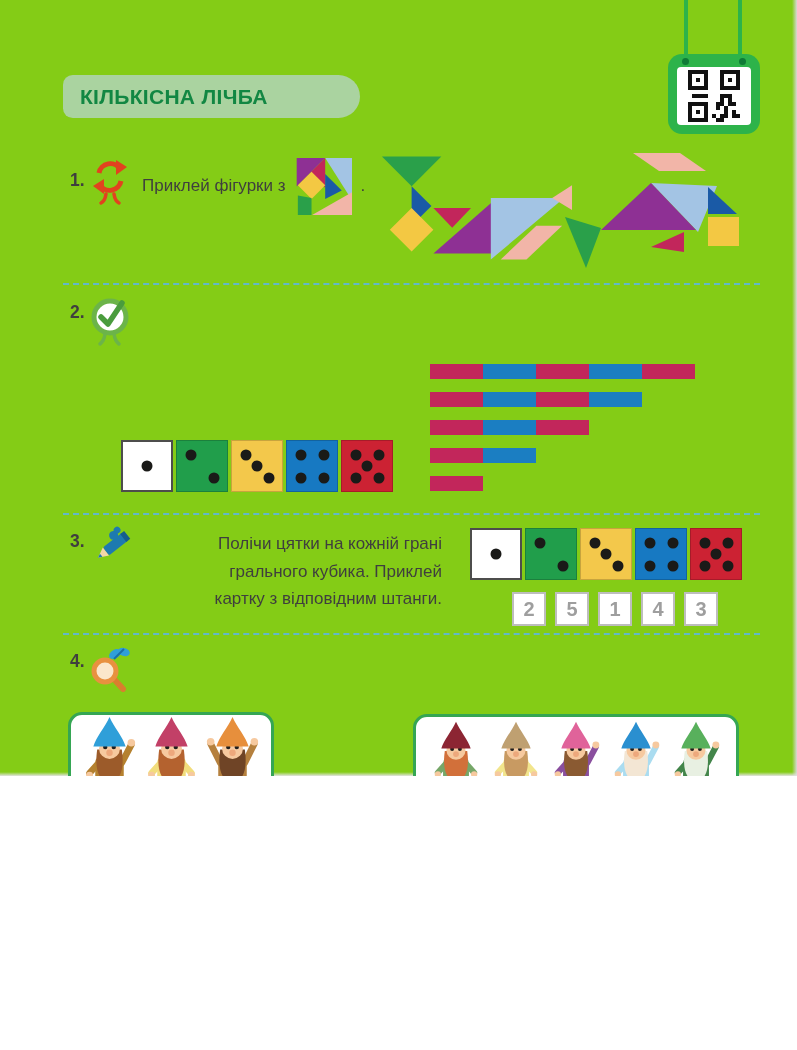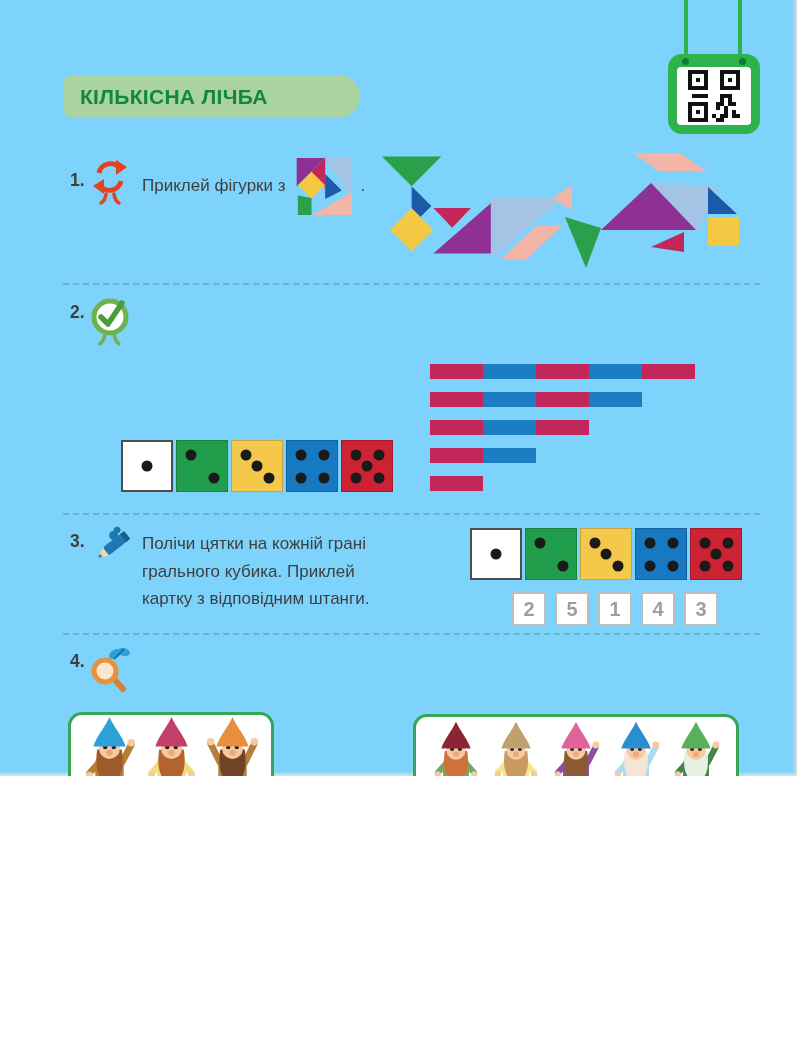--- a/index.html
+++ b/index.html
@@ -1,36 +1,36 @@
 <!DOCTYPE html>
 <html><head>
 <meta charset="utf-8">
 <style>
   html,body{margin:0;padding:0;background:#ffffff;}
-  .page{position:relative;width:797px;height:776px;background:#7dd3fc;overflow:hidden;
+  .page{position:relative;width:797px;height:776px;background:#84cc16;overflow:hidden;
         font-family:"Liberation Sans",sans-serif;color:#3f3f3e;}
   .page-edge-r{position:absolute;right:0;top:0;width:5px;height:100%;
         background:linear-gradient(to left,#d9d9d9,rgba(255,255,255,0));}
   .page-edge-b{position:absolute;left:0;bottom:0;width:100%;height:4px;
         background:linear-gradient(to top,#e3e3e3,rgba(255,255,255,0));}
 
   
   .hang{position:absolute;top:0;width:4px;height:60px;background:#2db34a;}
   .qr-tag{position:absolute;left:668px;top:54px;width:92px;height:80px;background:#2db34a;border-radius:14px;}
   .qr-hole{position:absolute;top:4px;width:7px;height:7px;border-radius:50%;background:#0f7b36;}
   .qr-white{position:absolute;left:9px;top:13px;width:74px;height:58px;background:#ffffff;border-radius:4px;}
   .header-pill{position:absolute;left:63px;top:75px;width:297px;height:43px;background:#aad3a0;
         border-radius:10px 22px 22px 10px;display:flex;align-items:center;padding-left:17px;box-sizing:border-box;}
   .header-pill span{font-size:21px;font-weight:bold;color:#128743;letter-spacing:.3px;}
 
   
   .task-num{position:absolute;font-weight:bold;font-size:17.5px;color:#3f3f3e;}
   .task-icon{position:absolute;}
   .task-text{position:absolute;font-size:17px;color:#3f3f3e;}
-  .t2text{line-height:22.5px;} .t3text{line-height:27.5px;} .t4text{line-height:23.5px;}
+  .t2text{line-height:22.5px;} .t3text{line-height:27.5px;text-align:right;} .t4text{line-height:23.5px;}
   .t1row{position:absolute;left:142px;top:156px;height:60px;display:flex;align-items:center;gap:9px;font-size:17px;}
   .sep{position:absolute;left:63px;width:697px;border-top:2px dashed #62b7c9;}
 
   
   .dice-row{position:absolute;display:flex;gap:3px;}
   .die{position:relative;width:52px;height:52px;box-sizing:border-box;}
   .die .dot{position:absolute;width:11px;height:11px;border-radius:50%;background:#1a1a18;transform:translate(-50%,-50%);}
 
   
   .bars{position:absolute;left:430px;top:364px;}

